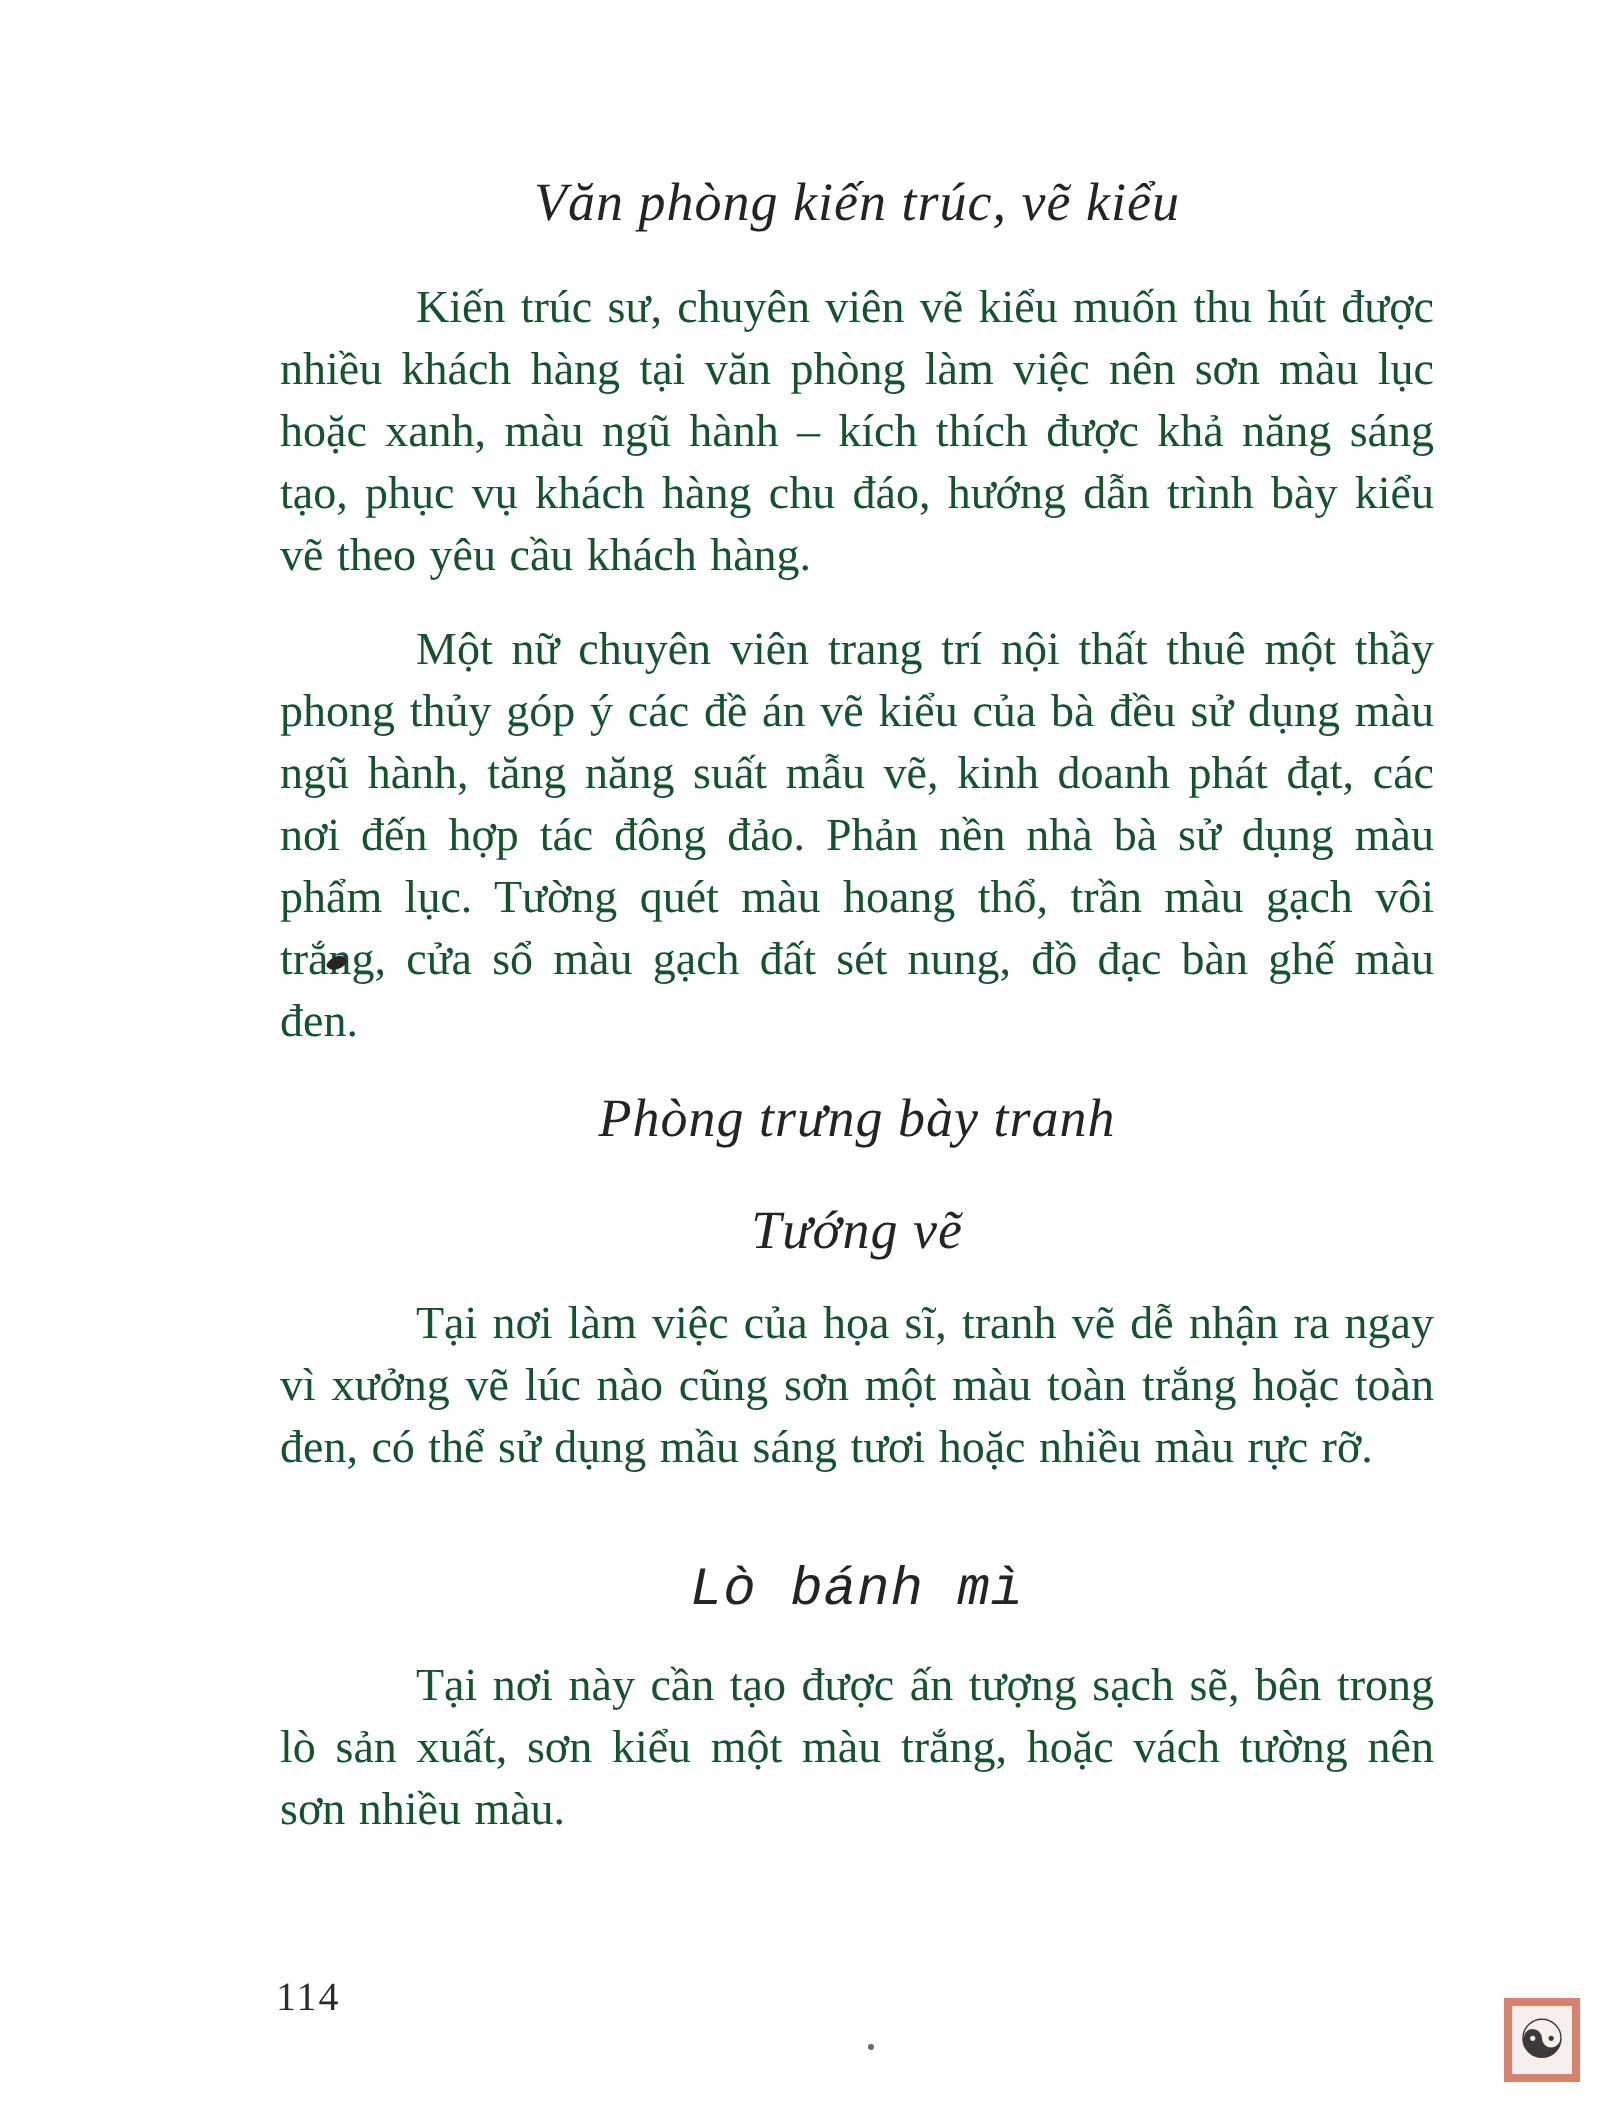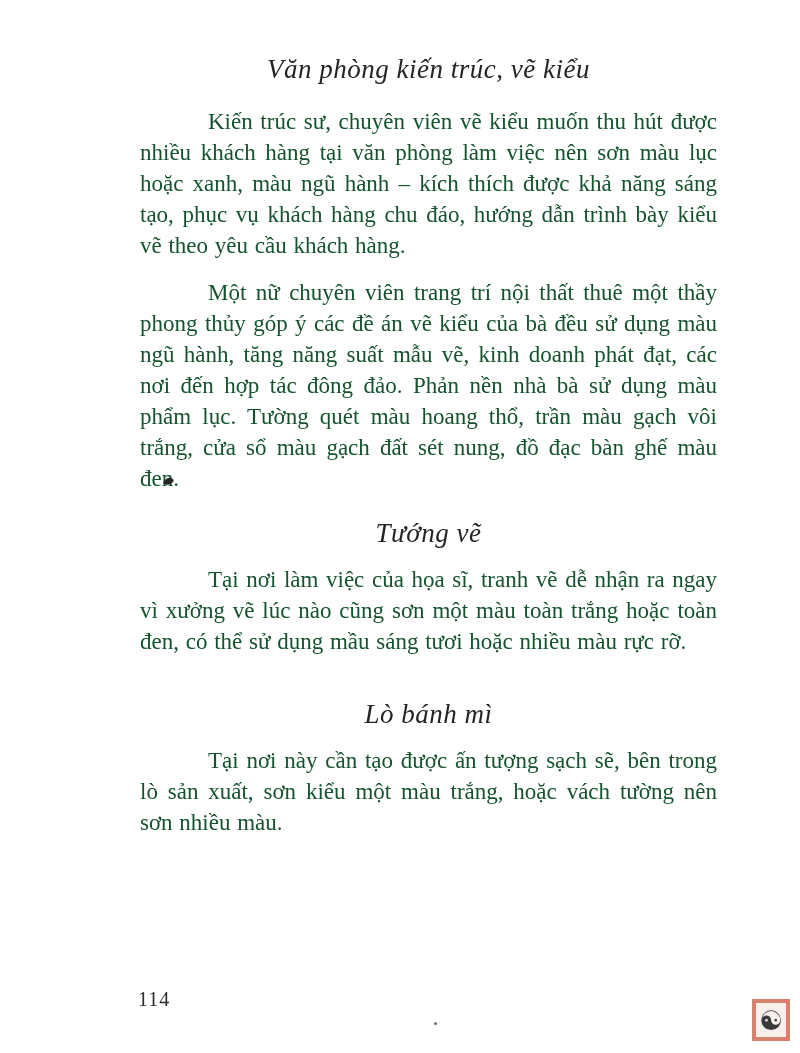--- a/index.html
+++ b/index.html
@@ -24,24 +24,24 @@
   }
   .section-heading {
     font-size: 27px;
     line-height: 34px;
     font-style: italic;
     font-weight: normal;
     text-align: center;
     color: #242424;
     letter-spacing: 0.5px;
   }
-  .heading-1 { margin: 52px 0 20px 0; }
+  .heading-1 { margin: 84px 0 20px 0; }
   .heading-2 { margin: 10px 0 14px 0; }
   .heading-3 { margin: 22px 0 14px 0; }
-  .heading-4 { margin: 40px 0 14px 0; }
+  .heading-4 { margin: 40px 0 14px 0; font-family: Liberation Mono, monospace; }
   .body-par {
     font-size: 23px;
     line-height: 31px;
     text-align: justify;
     text-indent: 68px;
     margin: 0 0 16px 0;
     color: #14532d;
     word-spacing: 1px;
   }
   .page-number {
@@ -119,20 +119,21 @@
 <div class="page">
 
   <div class="content">
 
     <h2 class="section-heading heading-1">Văn phòng kiến trúc, vẽ kiểu</h2>
 
     <p class="body-par">Kiến trúc sư, chuyên viên vẽ kiểu muốn thu hút được nhiều khách hàng tại văn phòng làm việc nên sơn màu lục hoặc xanh, màu ngũ hành – kích thích được khả năng sáng tạo, phục vụ khách hàng chu đáo, hướng dẫn trình bày kiểu vẽ theo yêu cầu khách hàng.</p>
 
     <p class="body-par">Một nữ chuyên viên trang trí nội thất thuê một thầy phong thủy góp ý các đề án vẽ kiểu của bà đều sử dụng màu ngũ hành, tăng năng suất mẫu vẽ, kinh doanh phát đạt, các nơi đến hợp tác đông đảo. Phản nền nhà bà sử dụng màu phẩm lục. Tường quét màu hoang thổ, trần màu gạch vôi trắng, cửa sổ màu gạch đất sét nung, đồ đạc bàn ghế màu đen.</p>
 
+    <h2 class="section-heading heading-2">Phòng trưng bày tranh</h2>
 
 
     <h2 class="section-heading heading-3">Tướng vẽ</h2>
 
     <p class="body-par">Tại nơi làm việc của họa sĩ, tranh vẽ dễ nhận ra ngay vì xưởng vẽ lúc nào cũng sơn một màu toàn trắng hoặc toàn đen, có thể sử dụng mầu sáng tươi hoặc nhiều màu rực rỡ.</p>
 
     <h2 class="section-heading heading-4">Lò bánh mì</h2>
 
     <p class="body-par">Tại nơi này cần tạo được ấn tượng sạch sẽ, bên trong lò sản xuất, sơn kiểu một màu trắng, hoặc vách tường nên sơn nhiều màu.</p>
 

